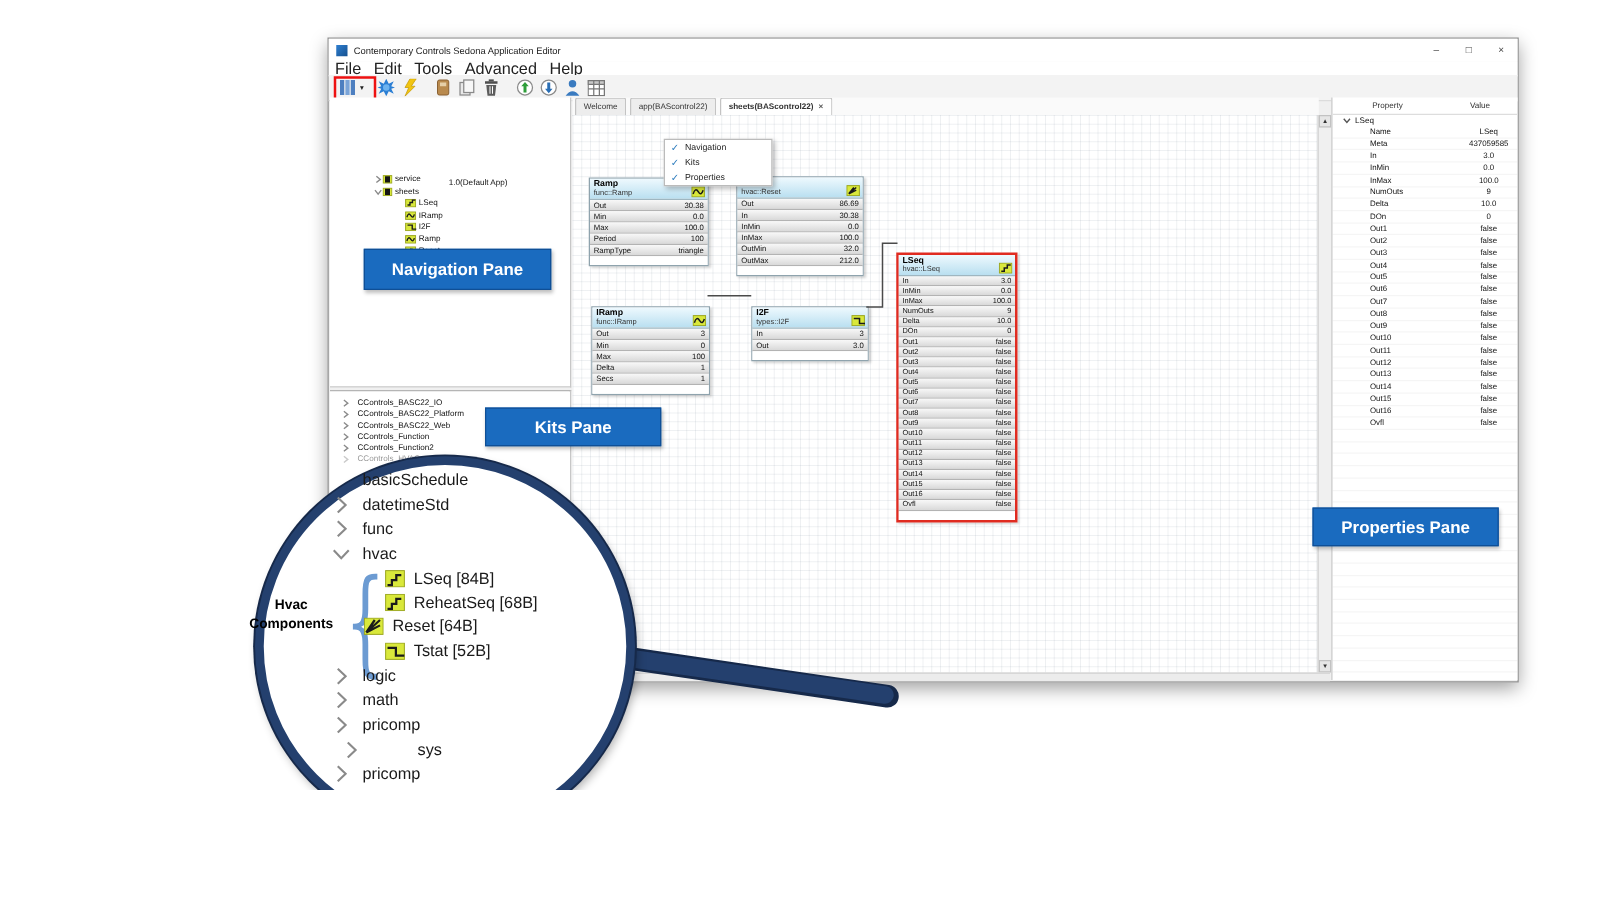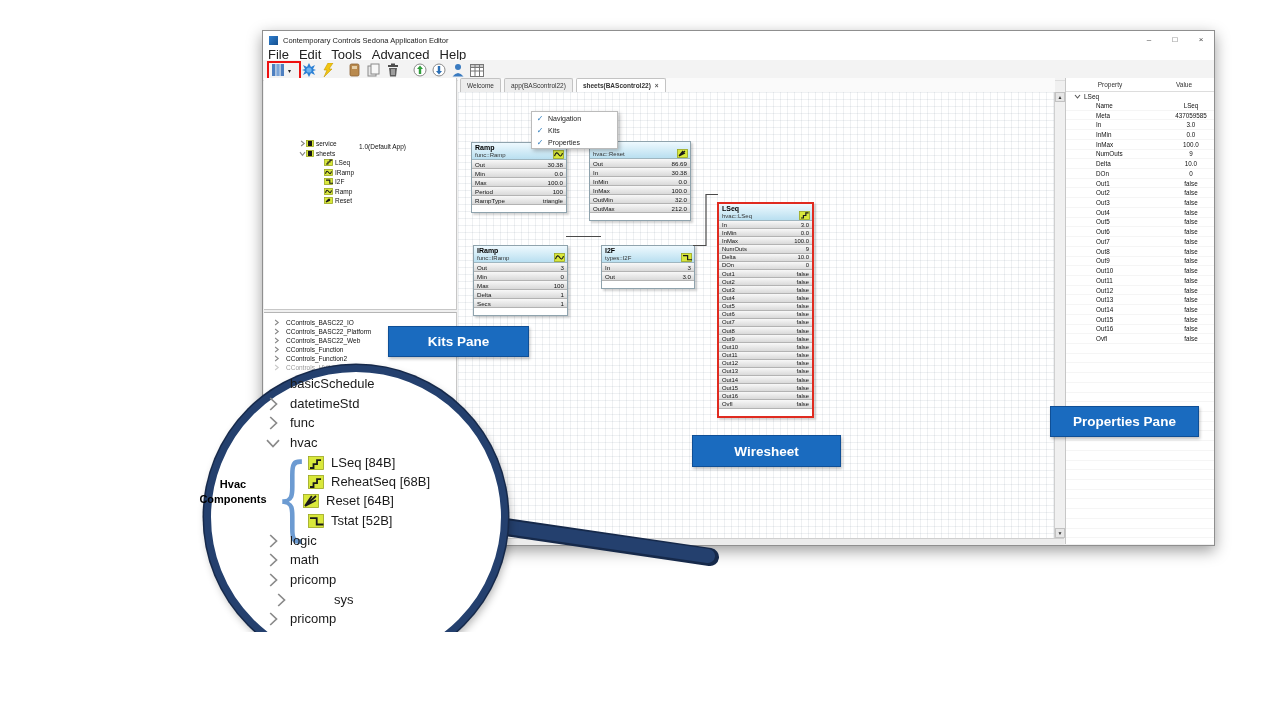--- a/index.html
+++ b/index.html
@@ -712,22 +712,22 @@
           <div class="prop-row"></div>
           <div class="prop-row"></div>
           <div class="prop-row"></div>
           <div class="prop-row"></div>
           <div class="prop-row"></div>
           <div class="prop-row"></div>
         </div>
     </div>
   </div>
 
+  <div class="callout" style="left:291px;top:199px;width:148px;height:31px">Navigation Pane</div>
   <div class="callout" style="left:388px;top:326px;width:139px;height:29px">Kits Pane</div>
-  <div class="callout" style="left:692px;top:435px;width:147px;height:30px">Wiresheet</div>
   <div class="callout" style="left:1050px;top:406px;width:147px;height:29px">Properties Pane</div>
 
   <svg class="mag-handle">
     <line x1="62" y1="30" x2="280" y2="62" stroke="#16294a" stroke-width="18" stroke-linecap="round"></line>
     <line x1="62" y1="30" x2="278" y2="61" stroke="#24406e" stroke-width="14" stroke-linecap="round"></line>
   </svg>
   <div class="mag-circle"></div>
   <div id="magitems">
       <div class="mag-item" style="left: 264px; top: 376px;">
         <span class="mag-chev"></span>
@@ -768,21 +768,21 @@
       </div>
       <div class="mag-item" style="left: 308px; top: 474px;">
         <span class="mag-icon">
           <svg width="16" height="14">
             <rect x="0.5" y="0.5" width="15" height="13" fill="#d9e83b" stroke="#9aa61e" stroke-width="0.8"></rect>
             <path d="M2 12 h3.52 v-3.9200000000000004 h3.52 v-3.9200000000000004 h4" fill="none" stroke="#1a1a1a" stroke-width="1.8"></path>
           </svg>
         </span>
         <span>ReheatSeq [68B]</span>
       </div>
-      <div class="mag-item" style="left: 303px; top: 493px;">
+      <div class="mag-item" style="left: 291px; top: 493px;">
         <span class="mag-icon">
           <svg width="16" height="14">
             <rect x="0.5" y="0.5" width="15" height="13" fill="#d9e83b" stroke="#9aa61e" stroke-width="0.8"></rect>
             <path d="M2 12 L13 2 M2 12 L8.8 2 M2 12 L13 6.3" fill="none" stroke="#1a1a1a" stroke-width="1.8"></path>
           </svg>
         </span>
         <span>Reset [64B]</span>
       </div>
       <div class="mag-item" style="left: 308px; top: 513px;">
         <span class="mag-icon">

